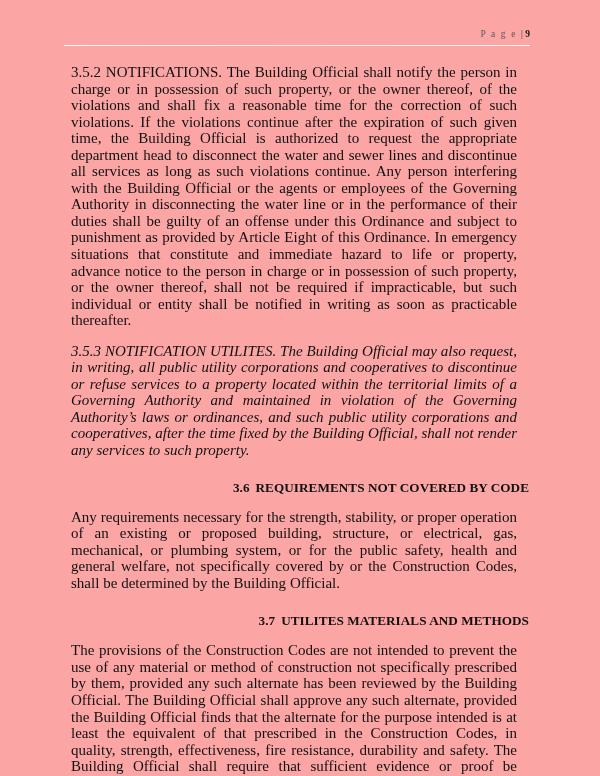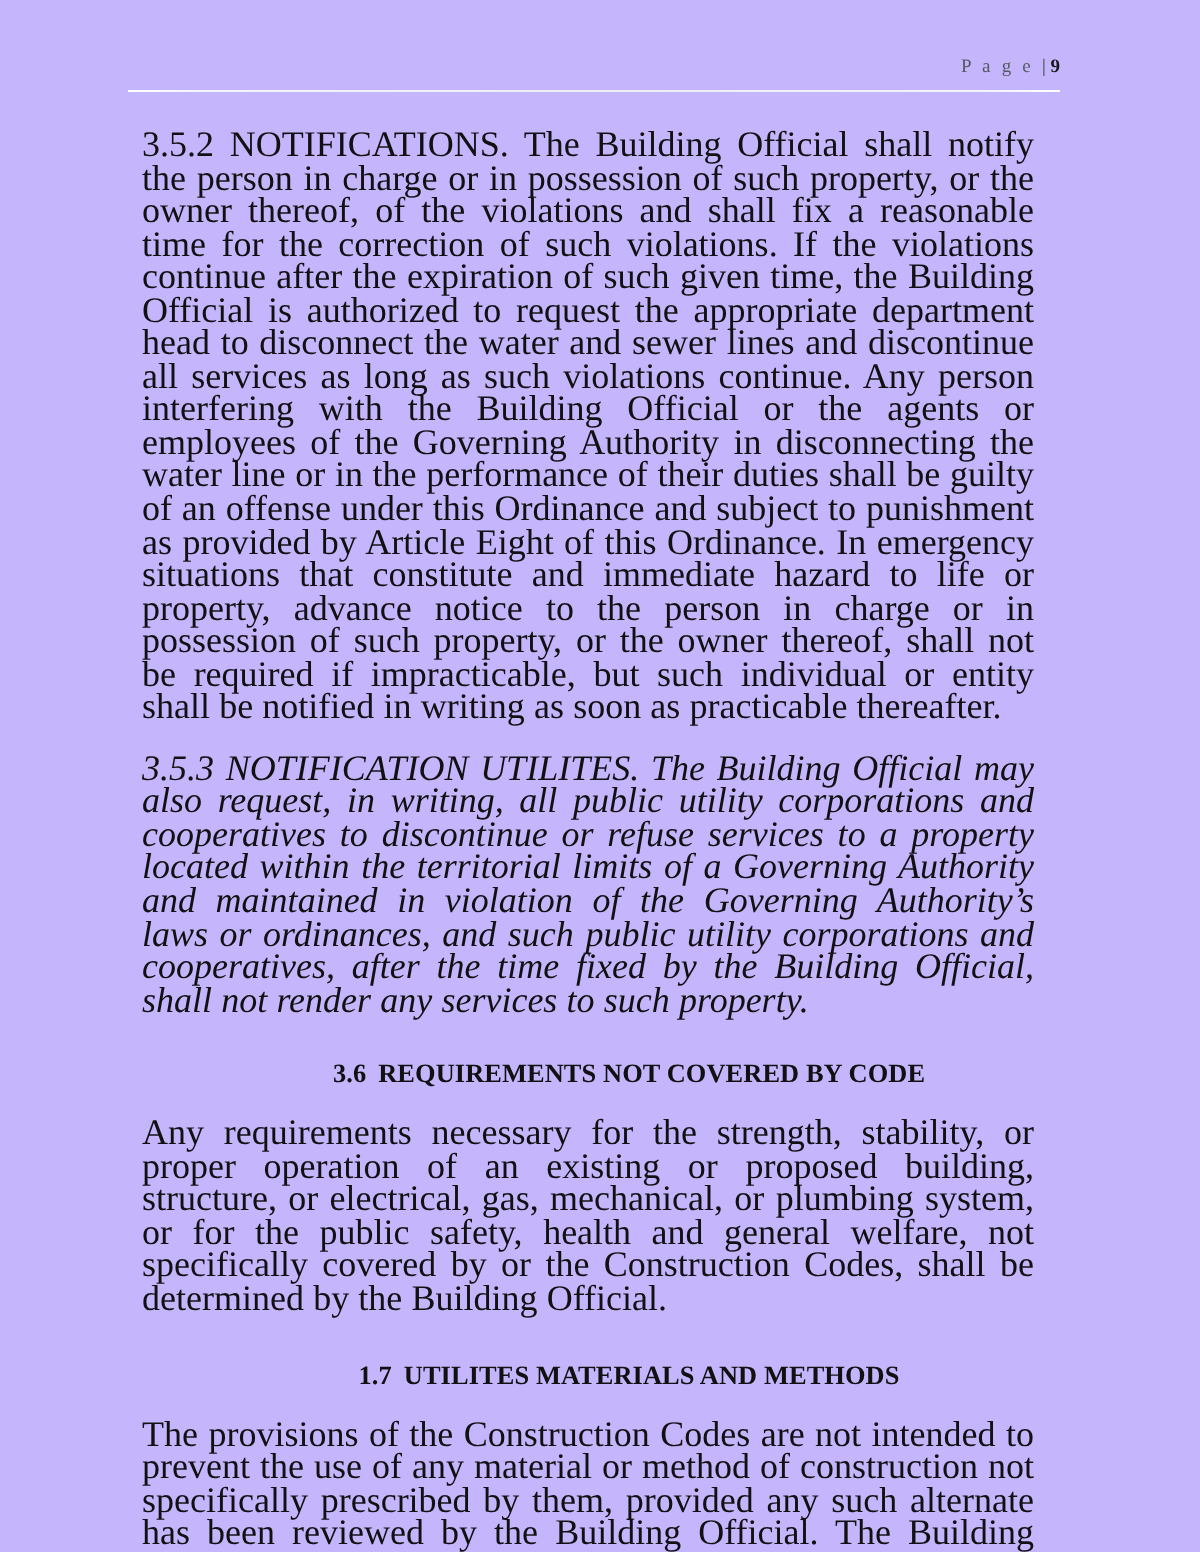--- a/index.html
+++ b/index.html
@@ -13,21 +13,21 @@
     overflow: hidden;
     font-family: "Liberation Serif", "DejaVu Serif", serif;
     color: #111111;
     -webkit-font-smoothing: antialiased;
   }
 
   .page {
     position: relative;
     width: 600px;
     height: 776px;
-    background: #c4b5fd;
+    background: #fca5a5;
     box-sizing: border-box;
   }
 
   
   .page-header {
     position: absolute;
     left: 64px;
     top: 28px;
     width: 466px;
     height: 22px;
@@ -63,38 +63,38 @@
   
   .content {
     position: absolute;
     left: 71px;
     top: 64px;
     width: 458px;
   }
 
   p.body-par {
     margin: 0 12px 14px 0;
-    font-size: 18px;
+    font-size: 15px;
     line-height: 16.55px;
     text-align: justify;
     text-justify: inter-word;
     word-spacing: 0.1px;
   }
   p.body-par.tight {
     margin-bottom: 13px;
     font-style: italic;
   }
 
   h2.sec-head {
     margin: 0 0 13px 0;
     padding-left: 29px;
     font-size: 13.2px;
     line-height: 17px;
     font-weight: bold;
-    text-align: center;
+    text-align: right;
     letter-spacing: 0.05px;
   }
   h2.sec-head .num {
     margin-right: 6px;
   }
 
   h1.major-head {
     margin: 0 0 16px 0;
     font-size: 13.2px;
     line-height: 17px;
@@ -125,21 +125,21 @@
     <p class="body-par tight">3.5.3 NOTIFICATION UTILITES. The Building Official may also request, in writing, all public utility corporations and cooperatives to discontinue or refuse services to a property located within the territorial limits of a Governing Authority and maintained in violation of the Governing Authority’s laws or ordinances, and such public utility corporations and cooperatives, after the time fixed by the Building Official, shall not render any services to such property.</p>
 
     <div class="spacer-before-head"></div>
 
     <h2 class="sec-head"><span class="num">3.6</span><span>REQUIREMENTS NOT COVERED BY CODE</span></h2>
 
     <p class="body-par">Any requirements necessary for the strength, stability, or proper operation of an existing or proposed building, structure, or electrical, gas, mechanical, or plumbing system, or for the public safety, health and general welfare, not specifically covered by or the Construction Codes, shall be determined by the Building Official.</p>
 
     <div class="spacer-before-head"></div>
 
-    <h2 class="sec-head"><span class="num">1.7</span><span>UTILITES MATERIALS AND METHODS</span></h2>
+    <h2 class="sec-head"><span class="num">3.7</span><span>UTILITES MATERIALS AND METHODS</span></h2>
 
     <p class="body-par">The provisions of the Construction Codes are not intended to prevent the use of any material or method of construction not specifically prescribed by them, provided any such alternate has been reviewed by the Building Official. The Building Official shall approve any such alternate, provided the Building Official finds that the alternate for the purpose intended is at least the equivalent of that prescribed in the Construction Codes, in quality, strength, effectiveness, fire resistance, durability and safety. The Building Official shall require that sufficient evidence or proof be submitted to substantiate any claim made regarding the alternate.</p>
 
     <div class="spacer-before-major"></div>
 
     <h1 class="major-head">4. PERMITS</h1>
 
     <div class="spacer-after-major"></div>
 
     <h2 class="sec-head"><span class="num">5.1</span><span>PERMIT NOTIFICATION</span></h2>

